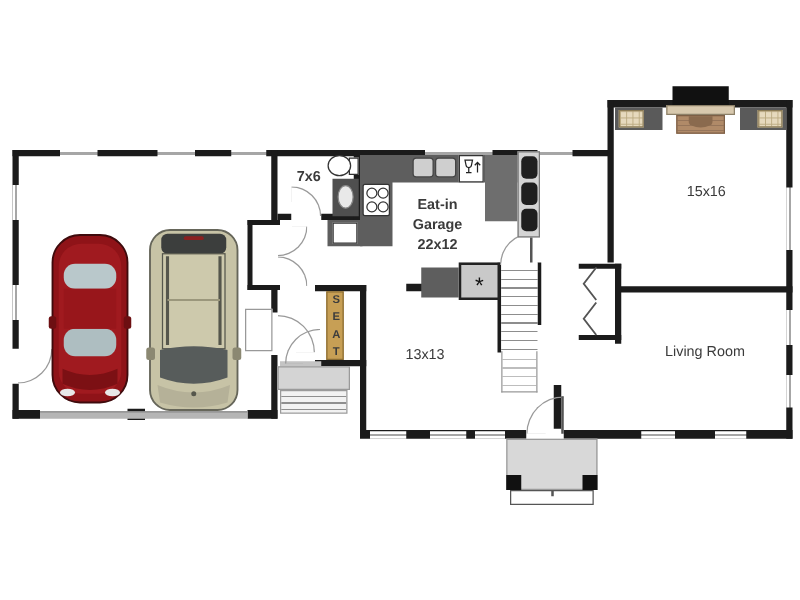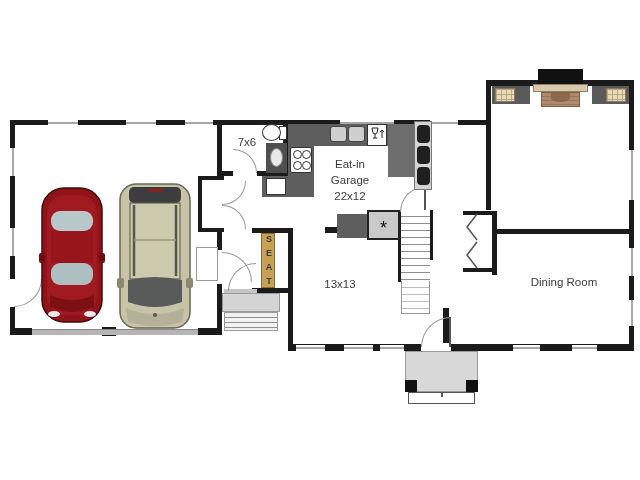--- a/index.html
+++ b/index.html
@@ -187,30 +187,31 @@
     <line x1="18" y1="60" x2="60" y2="60" stroke="#9b977c" stroke-width="1.5"></line>
     <path d="M12 100 Q39 94 66 100 L66 122 Q39 132 12 122 Z" fill="#575c5b"></path>
     <rect x="1" y="98" width="7" height="10" rx="2" fill="#8b8872"></rect>
     <rect x="70" y="98" width="7" height="10" rx="2" fill="#8b8872"></rect>
     <path d="M10 128 Q39 140 68 128 L66 142 Q39 150 12 142 Z" fill="#b5b198"></path>
     <circle cx="39" cy="135" r="2" fill="#55564c"></circle>
   </svg>
 
   <div class="lbl" style="left:40px;top:148px;width:160px;">
   </div>
-  <div class="lbl" style="left:224px;top:134px;width:46px;">
+  <div class="lbl" style="left:224px;top:134px;width:46px;font-weight:bold;">
     <div>7x6</div>
   </div>
-  <div class="lbl" style="left:318px;top:156px;width:64px;">
+  <div class="lbl" style="left:318px;top:156px;width:64px;font-weight:bold;">
     <div>Eat-in</div>
     <div>Garage</div>
     <div>22x12</div>
   </div>
   <div class="lbl" style="left:500px;top:146px;width:130px;">
+    <div>15x16</div>
   </div>
   <div class="lbl" style="left:298px;top:276px;width:84px;">
     <div>13x13</div>
   </div>
   <div class="lbl" style="left:505px;top:274px;width:118px;">
-    <div>Dining Room</div>
+    <div>Living Room</div>
   </div>
 
 </div>
 
 </body></html>

